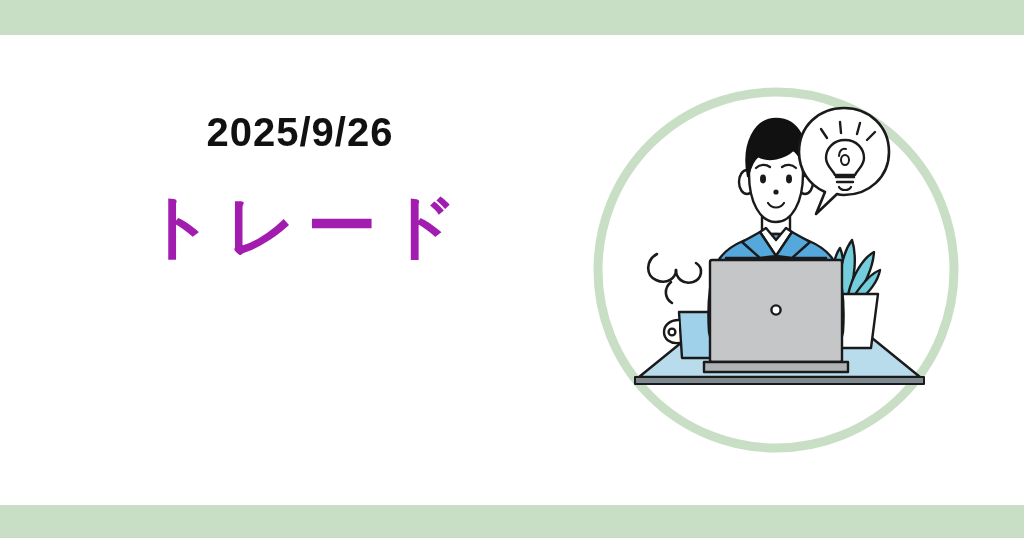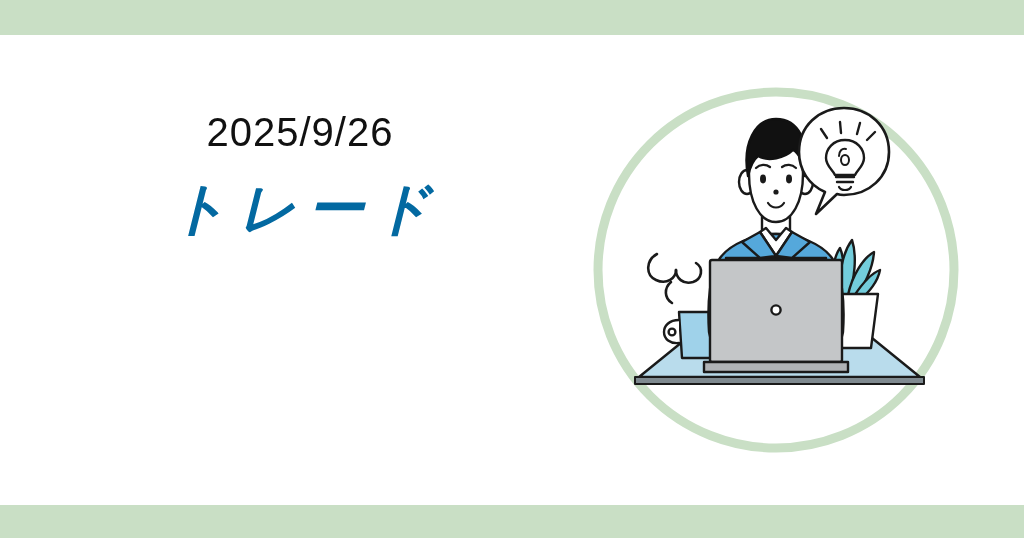--- a/index.html
+++ b/index.html
@@ -33,32 +33,31 @@
     left: 60px;
     top: 110px;
     width: 480px;
     text-align: center;
     color: #0a0a0a;
   }
   .date-line {
     font-size: 40px;
     letter-spacing: 1px;
     line-height: 1.1;
-    font-weight: 400;
+    font-weight: 700;
     color: #111111;
-    margin-bottom: 14px;
+    margin-bottom: 23px;
   }
   .title-line {
-    font-size: 57px;
+    font-size: 70px;
     font-weight: 700;
     line-height: 1.42;
     letter-spacing: 10px;
-    color: #0369a1;
+    color: #a21caf;
     white-space: nowrap;
-    font-style: italic;
   }
   .title-1 { padding-left: 12px; }
   .title-2 { padding-left: 12px; }
 
   
   .illus-wrap {
     position: absolute;
     left: 590px;
     top: 82px;
     width: 372px;

